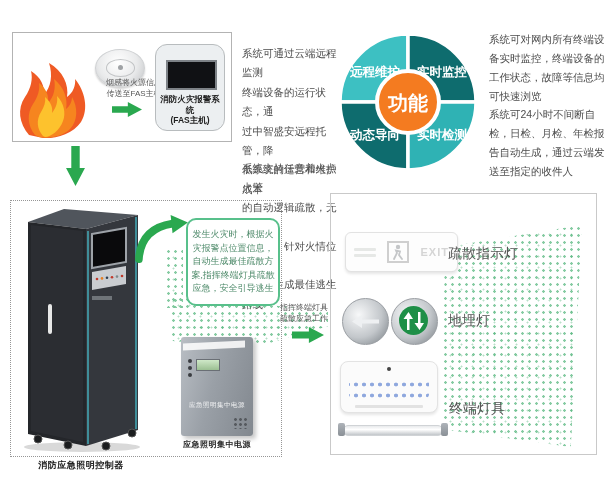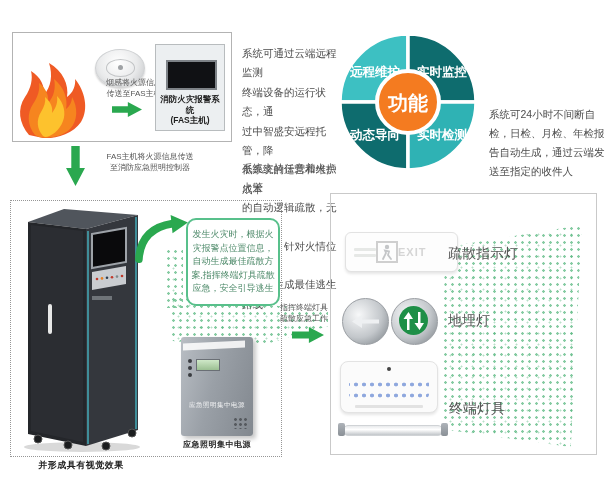--- a/index.html
+++ b/index.html
@@ -15,30 +15,30 @@
   .solid-box{border:1px solid #c9c9c9;}
   .fas-box{border:1px solid #b3b3b3;}
   .dots{background-image:
       radial-gradient(circle, rgba(34,160,86,.55) 1.1px, rgba(34,160,86,0) 1.5px),
       radial-gradient(circle, rgba(34,160,86,.32) .8px, rgba(34,160,86,0) 1.2px);
       background-size:7px 7px,11px 11px;background-position:0 0,3px 4px;}
   .dispatch-box{background:#fff;border:2px solid #58c08b;border-radius:10px;
       font-size:9px;line-height:13.6px;color:#4e8a6a;text-align:center;padding:8px 2px;font-family:Liberation Serif, serif;}
   .desc-box{background:#fff;border:1px solid #b0b0b0;border-radius:10px;
       font-size:9px;line-height:12.15px;color:#4d4d4d;padding:7px 5px;text-align:left;}
-  .fas-panel{background:#eceff1;border:1px solid #b8bcbe;border-radius:0;}
+  .fas-panel{background:#eceff1;border:1px solid #b8bcbe;border-radius:12px;}
   .fas-screen{position:absolute;left:10px;top:15px;width:47px;height:26px;background:#101114;border:2px solid #7d8287;}
   .fas-panel-label{position:absolute;left:2px;right:2px;top:49px;font-size:8.5px;font-weight:bold;
       color:#222;text-align:center;line-height:10.5px;}
   .detector{background:radial-gradient(circle at 45% 35%, #ffffff, #e9eaeb 55%, #c9cbcd 90%);
       border:1px solid #cfd1d3;border-radius:50%;box-shadow:0 2px 2px rgba(0,0,0,.18);}
   .detector-ring{position:absolute;left:20%;top:26%;width:58%;height:44%;border:1px solid #c2c4c6;border-radius:50%;}
   .detector-dot{position:absolute;left:46%;top:42%;width:5px;height:5px;background:#9fa2a5;border-radius:50%;}
   .exit-sign{background:#fdfdfd;border:1px solid #e2e2e2;border-radius:6px;
-      box-shadow:0 2px 3px rgba(0,0,0,.10);display:flex;align-items:center;justify-content:flex-start;padding:0 8px;}
+      box-shadow:0 2px 3px rgba(0,0,0,.10);display:flex;align-items:center;justify-content:space-between;padding:0 8px;}
   .exit-word{font-size:11px;font-weight:bold;color:#d5d5d5;letter-spacing:1px;}
   .exit-bars span{display:block;width:22px;height:3px;background:#e6e8e6;margin:3px 0;border-radius:1px;}
   .ground{border-radius:50%;border:1px solid #9a9ea3;
       background:radial-gradient(circle at 35% 35%, #f7f8f9, #c3c7cb 55%, #8f959a 85%, #767b80);}
   .ground-green{position:absolute;left:7px;top:7px;width:29px;height:29px;border-radius:50%;
       background:#1e8f47;display:flex;align-items:center;justify-content:center;}
   .led-panel{background:#fbfbfb;border:1px solid #e3e3e3;border-radius:8px;box-shadow:0 2px 3px rgba(0,0,0,.10);}
   .led-grid{position:absolute;left:8px;right:8px;top:14px;height:22px;border-radius:4px;
       background-image:radial-gradient(circle, #8fa8de 1.7px, rgba(143,168,222,0) 2.2px);
       background-size:8px 11px;background-position:3px 3px;}
@@ -86,22 +86,20 @@
     <div class="abs fas-panel" style="left:142px;top:11px;width:68px;height:85px;">
       <div class="fas-screen"></div>
       <div class="fas-panel-label ml">消防火灾报警系统
 (FAS主机)</div>
     </div>
   </div>
 
   <svg class="abs" style="left:66px;top:146px;" width="19" height="40" viewBox="0 0 18 38">
     <path d="M5,0 H13 V21 H18 L9,38 L0,21 H5 Z" fill="#2aa84f"></path>
   </svg>
-  <div class="abs small-note ml" style="left:96px;top:152px;width:108px;">FAS主机将火源信息传送
-至消防应急照明控制器</div>
 
   <div class="abs body-txt ml" style="left:242px;top:44px;width:100px;">系统可通过云端远程监测
 终端设备的运行状态，通
 过中智盛安远程托管，降
 低系统的运营和维护成本</div>
   <div class="abs body-txt ml" style="left:242px;top:119px;width:100px;margin-top:40px;">系统支持任意着火点火警
 的自动逻辑疏散，无需设
 置预案，针对火情位置迅
 速自动生成最佳逃生路线</div>
 
@@ -111,20 +109,24 @@
     <path d="M71,71 L71,139 A68,68 0 0 1 3,71 Z" stroke="#fff" stroke-width="3.5" fill="#0e6c6e"></path>
     <path d="M71,71 L139,71 A68,68 0 0 1 71,139 Z" stroke="#fff" stroke-width="3.5" fill="#2fb2b4"></path>
     <text x="38" y="41" text-anchor="middle" dominant-baseline="central" font-size="12.5" font-weight="bold" fill="#fff">远程维护</text>
     <text x="105" y="41" text-anchor="middle" dominant-baseline="central" font-size="12.5" font-weight="bold" fill="#fff">实时监控</text>
     <text x="38" y="104" text-anchor="middle" dominant-baseline="central" font-size="12.5" font-weight="bold" fill="#fff">动态导向</text>
     <text x="105" y="104" text-anchor="middle" dominant-baseline="central" font-size="12.5" font-weight="bold" fill="#fff">实时检测</text>
     <circle cx="71" cy="71" r="31" stroke="#fff" stroke-width="4" fill="#f47b20"></circle>
     <text x="71" y="72" text-anchor="middle" dominant-baseline="central" font-size="20" font-weight="bold" fill="#fff">功能</text>
   </svg>
 
+  <div class="abs body-txt ml" style="left:489px;top:30px;width:122px;line-height:19px;">系统可对网内所有终端设
+备实时监控，终端设备的
+工作状态，故障等信息均
+可快速浏览</div>
   <div class="abs body-txt ml" style="left:489px;top:105px;width:122px;line-height:19px;">系统可24小时不间断自
 检，日检、月检、年检报
 告自动生成，通过云端发
 送至指定的收件人</div>
 
   <div class="abs dashed-box" style="left:10px;top:200px;width:270px;height:255px;"></div>
 
   <svg class="abs" style="left:18px;top:204px;" width="126" height="248" viewBox="0 0 126 248">
     <ellipse cx="64" cy="243" rx="58" ry="5" fill="rgba(0,0,0,0.15)"></ellipse>
     <polygon points="10,18 46,5 120,11 68,25" fill="#50555c"></polygon>
@@ -169,21 +171,21 @@
     <div class="power-btns">
       <span style="top:22px;"></span>
         <span style="top:29px;"></span>
         <span style="top:36px;"></span>
     </div>
     <div class="power-label">应急照明集中电源</div>
     <div class="power-vents"></div>
   </div>
   <div class="abs caption" style="left:177px;top:439px;width:80px;font-size:8px;">应急照明集中电源</div>
 
-  <div class="abs caption" style="left:29px;top:459px;width:104px;">并形成具有视觉效果</div>
+  <div class="abs caption" style="left:29px;top:459px;width:104px;">消防应急照明控制器</div>
 
   <div class="abs small-note ml" style="left:278px;top:303px;width:52px;">指挥终端灯具
 疏散应急工作</div>
   <svg class="abs" style="left:291px;top:327px;" width="34" height="16" viewBox="0 0 36 18">
     <path d="M0,5 H19 V0 L36,9 L19,18 V13 H0 Z" fill="#2aa84f"></path>
   </svg>
 
   <div class="abs solid-box" style="left:330px;top:193px;width:265px;height:260px;"></div>
 
   <div class="abs dots" style="left:442px;top:225px;width:140px;height:222px;clip-path:polygon(2% 10%,100% 0,92% 100%,0 92%);"></div>

